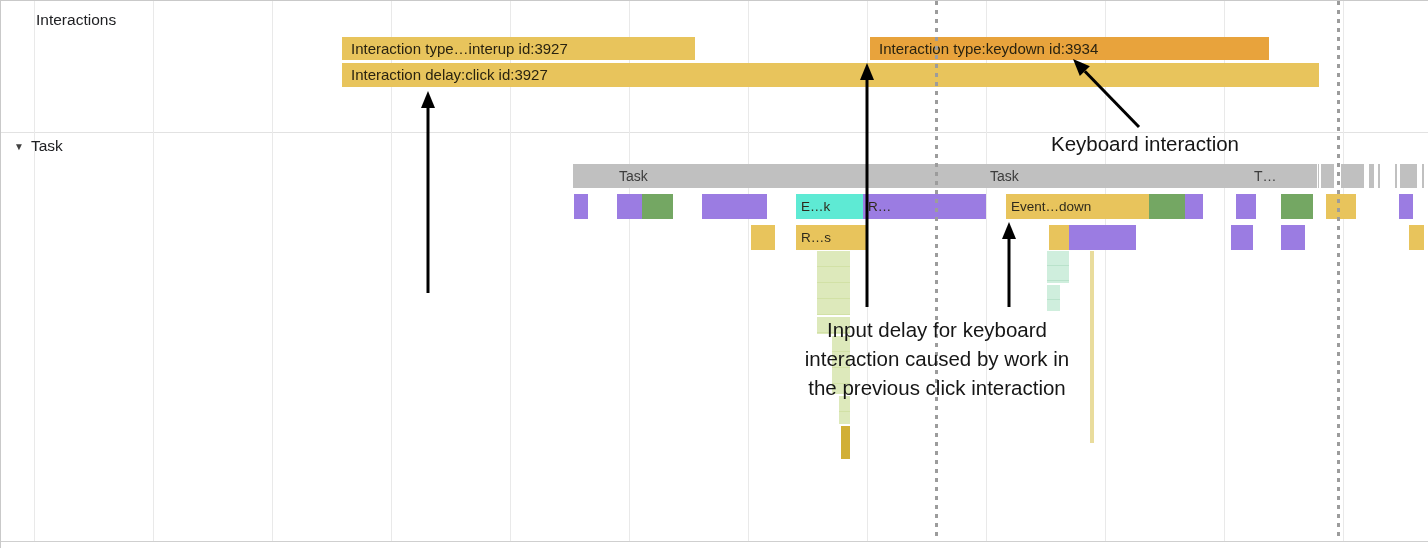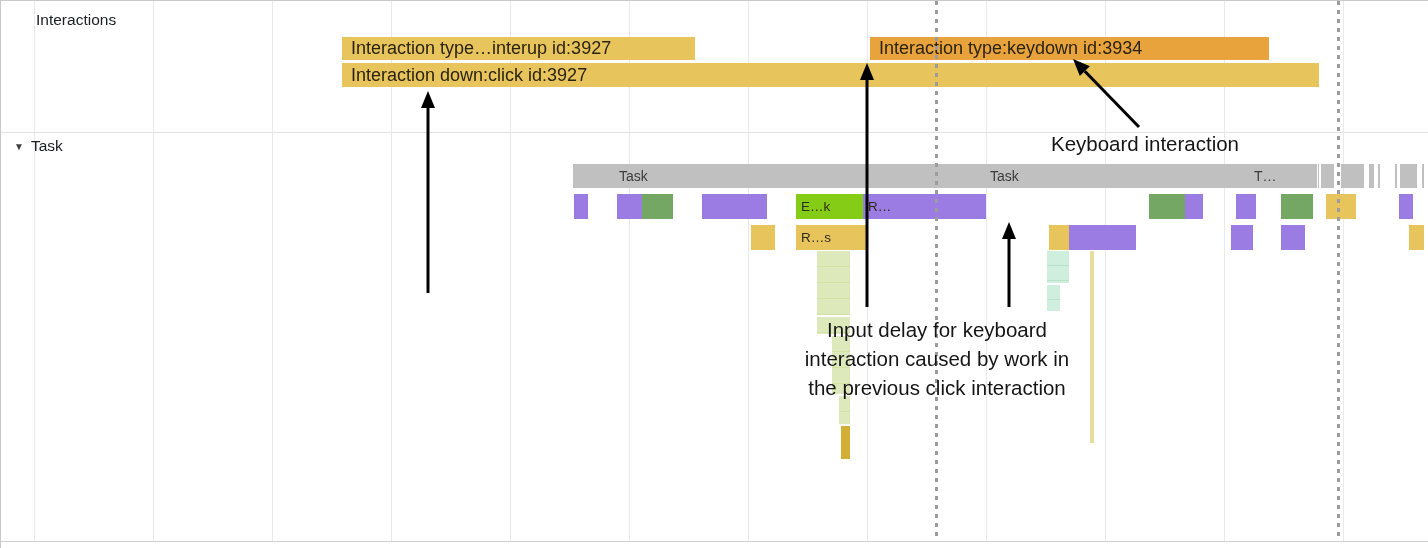--- a/index.html
+++ b/index.html
@@ -4,21 +4,21 @@
 <style>
   html,body{margin:0;padding:0;background:#fff;}
   #stage{position:relative;width:1428px;height:548px;background:#ffffff;border:1px solid #c9c9c9;
          font-family:"Liberation Sans",sans-serif;overflow:hidden;}
   .gridline{position:absolute;top:0;height:540px;width:1px;background:#e9e9e9;z-index:1;}
   .separator{position:absolute;left:0;width:100%;height:1px;background:#e2e2e2;z-index:1;}
   .track-label{position:absolute;left:35px;top:10px;font-size:15.5px;color:#202124;z-index:4;}
   .main-label{position:absolute;left:13px;top:136px;display:flex;align-items:center;gap:7px;
               font-size:15.5px;color:#202124;z-index:4;cursor:pointer;}
   .tri{font-size:10px;color:#414141;}
-  .ibar{position:absolute;font-size:18px;color:#2a2310;padding:0 9px;overflow:hidden;white-space:nowrap;z-index:3;}
+  .ibar{position:absolute;font-size:15px;color:#2a2310;padding:0 9px;overflow:hidden;white-space:nowrap;z-index:3;}
   .task{position:absolute;background:#c0c0c0;color:#3c3c3c;font-size:14px;overflow:hidden;white-space:nowrap;
         z-index:2;box-shadow:inset -1px 0 0 #ffffff;}
   .chip{position:absolute;font-size:13.5px;color:#2e2a1c;padding:0 5px;overflow:hidden;white-space:nowrap;z-index:3;}
   .stack-seg{position:absolute;z-index:2;}
   .marker{position:absolute;top:0;height:540px;width:3px;z-index:6;
           background:repeating-linear-gradient(to bottom,#9c9c9c 0 4px,transparent 4px 9px);}
   #arrow-layer{position:absolute;left:0;top:0;z-index:10;pointer-events:none;}
   .ann-label{position:absolute;transform:translateX(-50%);text-align:center;font-size:20.5px;line-height:29px;
              color:#161616;white-space:pre-line;z-index:11;}
 </style>
@@ -50,41 +50,42 @@
     <div class="gridline" style="left: 509px;"></div>
     <div class="gridline" style="left: 628px;"></div>
     <div class="gridline" style="left: 747px;"></div>
     <div class="gridline" style="left: 866px;"></div>
     <div class="gridline" style="left: 985px;"></div>
     <div class="gridline" style="left: 1104px;"></div>
     <div class="gridline" style="left: 1223px;"></div>
     <div class="gridline" style="left: 1342px;"></div>
     <div class="ibar" style="left: 341px; top: 36px; width: 335px; height: 23px; line-height: 23px; background: rgb(232, 196, 92);">Interaction type…interup id:3927</div>
     <div class="ibar" style="left: 869px; top: 36px; width: 381px; height: 23px; line-height: 23px; background: rgb(232, 163, 60);">Interaction type:keydown id:3934</div>
-    <div class="ibar" style="left: 341px; top: 62px; width: 959px; height: 24px; line-height: 24px; background: rgb(232, 196, 92);">Interaction down:click id:3927</div>
+    <div class="ibar" style="left: 341px; top: 62px; width: 959px; height: 24px; line-height: 24px; background: rgb(232, 196, 92);">Interaction delay:click id:3927</div>
     <div class="task" style="left: 572px; top: 163px; width: 403px; height: 24px; line-height: 24px; padding-left: 46px;">Task</div>
     <div class="task" style="left: 977px; top: 163px; width: 262px; height: 24px; line-height: 24px; padding-left: 12px;">Task</div>
     <div class="task" style="left: 1245px; top: 163px; width: 66px; height: 24px; line-height: 24px; padding-left: 8px;">T…</div>
     <div class="task" style="left: 1313px; top: 163px; width: 4px; height: 24px; line-height: 24px; padding-left: 0px;"></div>
     <div class="task" style="left: 1320px; top: 163px; width: 14px; height: 24px; line-height: 24px; padding-left: 0px;"></div>
     <div class="task" style="left: 1340px; top: 163px; width: 24px; height: 24px; line-height: 24px; padding-left: 0px;"></div>
     <div class="task" style="left: 1368px; top: 163px; width: 6px; height: 24px; line-height: 24px; padding-left: 0px;"></div>
     <div class="task" style="left: 1377px; top: 163px; width: 3px; height: 24px; line-height: 24px; padding-left: 0px;"></div>
     <div class="task" style="left: 1394px; top: 163px; width: 3px; height: 24px; line-height: 24px; padding-left: 0px;"></div>
     <div class="task" style="left: 1399px; top: 163px; width: 18px; height: 24px; line-height: 24px; padding-left: 0px;"></div>
     <div class="task" style="left: 1421px; top: 163px; width: 3px; height: 24px; line-height: 24px; padding-left: 0px;"></div>
     <div class="chip" style="left: 573px; top: 193px; width: 4px; height: 25px; line-height: 25px; background: rgb(155, 124, 226);"></div>
     <div class="chip" style="left: 616px; top: 193px; width: 24px; height: 25px; line-height: 25px; background: rgb(155, 124, 226);"></div>
     <div class="chip" style="left: 641px; top: 193px; width: 21px; height: 25px; line-height: 25px; background: rgb(116, 167, 99);"></div>
     <div class="chip" style="left: 701px; top: 193px; width: 26px; height: 25px; line-height: 25px; background: rgb(155, 124, 226);"></div>
     <div class="chip" style="left: 735px; top: 193px; width: 8px; height: 25px; line-height: 25px; background: rgb(155, 124, 226);"></div>
     <div class="chip" style="left: 746px; top: 193px; width: 4px; height: 25px; line-height: 25px; background: rgb(155, 124, 226);"></div>
     <div class="chip" style="left: 752px; top: 193px; width: 4px; height: 25px; line-height: 25px; background: rgb(155, 124, 226);"></div>
-    <div class="chip" style="left: 795px; top: 193px; width: 64px; height: 25px; line-height: 25px; background: #84cc16;">E…k</div>
+    <div class="chip" style="left: 795px; top: 193px; width: 64px; height: 25px; line-height: 25px; background: #5eead4;">E…k</div>
     <div class="chip" style="left: 862px; top: 193px; width: 113px; height: 25px; line-height: 25px; background: rgb(155, 124, 226);">R…</div>
+    <div class="chip" style="left: 1005px; top: 193px; width: 136px; height: 25px; line-height: 25px; background: rgb(232, 196, 92);">Event…down</div>
     <div class="chip" style="left: 1148px; top: 193px; width: 32px; height: 25px; line-height: 25px; background: rgb(116, 167, 99);"></div>
     <div class="chip" style="left: 1184px; top: 193px; width: 8px; height: 25px; line-height: 25px; background: rgb(155, 124, 226);"></div>
     <div class="chip" style="left: 1235px; top: 193px; width: 10px; height: 25px; line-height: 25px; background: rgb(155, 124, 226);"></div>
     <div class="chip" style="left: 1280px; top: 193px; width: 22px; height: 25px; line-height: 25px; background: rgb(116, 167, 99);"></div>
     <div class="chip" style="left: 1325px; top: 193px; width: 20px; height: 25px; line-height: 25px; background: rgb(232, 196, 92);"></div>
     <div class="chip" style="left: 1398px; top: 193px; width: 4px; height: 25px; line-height: 25px; background: rgb(155, 124, 226);"></div>
     <div class="chip" style="left: 750px; top: 224px; width: 14px; height: 25px; line-height: 25px; background: rgb(232, 196, 92);"></div>
     <div class="chip" style="left: 795px; top: 224px; width: 60px; height: 25px; line-height: 25px; background: rgb(232, 196, 92);">R…s</div>
     <div class="chip" style="left: 1048px; top: 224px; width: 18px; height: 25px; line-height: 25px; background: rgb(232, 196, 92);"></div>
     <div class="chip" style="left: 1068px; top: 224px; width: 57px; height: 25px; line-height: 25px; background: rgb(155, 124, 226);"></div>

